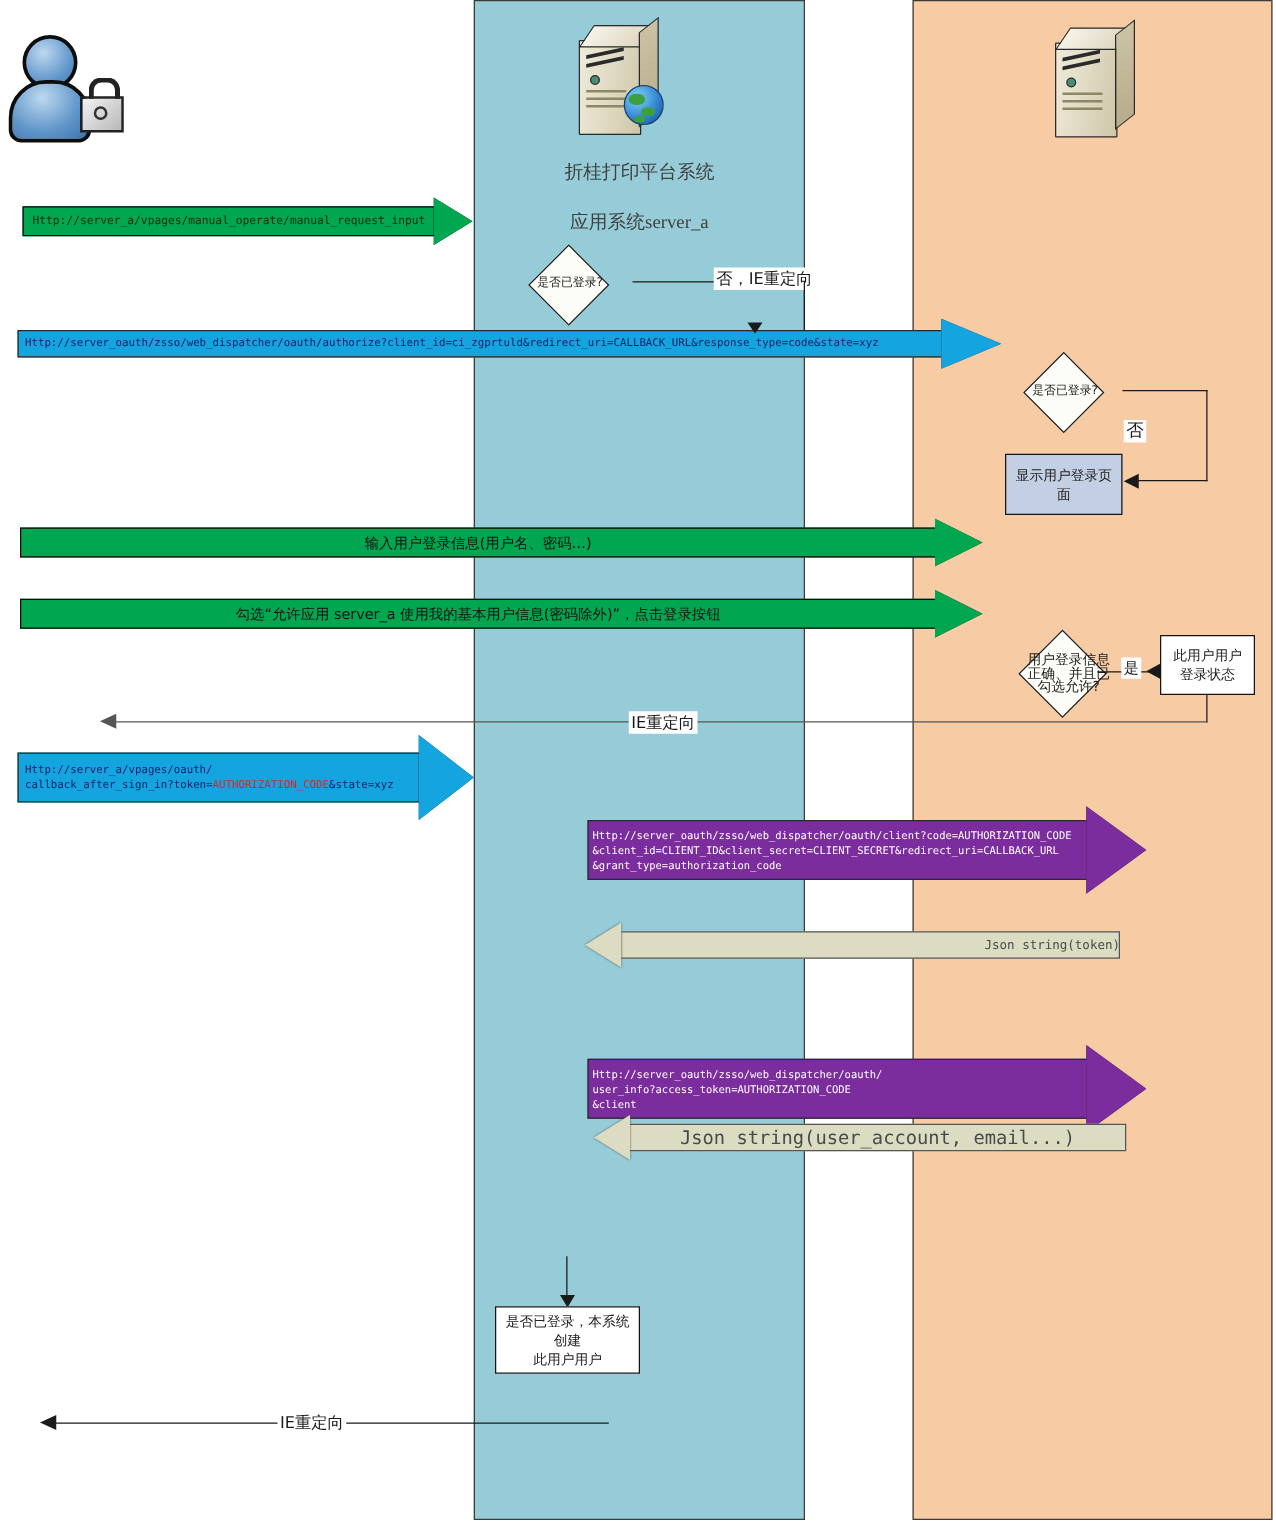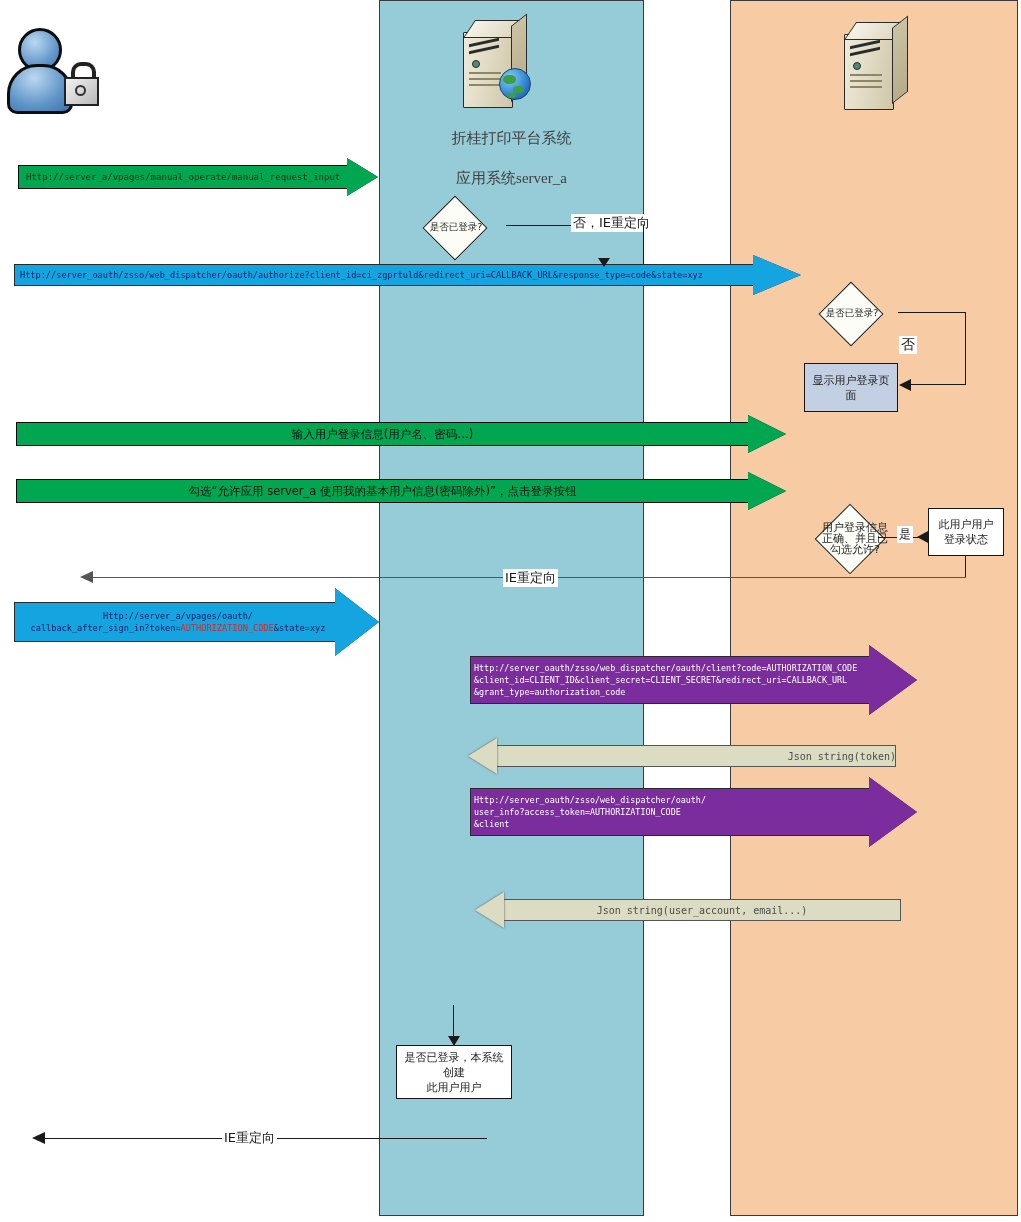--- a/index.html
+++ b/index.html
@@ -197,21 +197,21 @@
   </div>
   <div class="conn" style="left:965px;top:556px;width:1.4px;height:22px;"></div>
 
   <div class="conn-gray" style="left:88px;top:577px;width:878px;height:1.4px;"></div>
   <div class="tri" style="left:80px;top:571px;border-top:6.5px solid transparent;border-bottom:6.5px solid transparent;border-right:13px solid #555;"></div>
   <div class="lbl-box" style="left:503px;top:569px;font-size:13px;">IE重定向</div>
 
   <div class="arrow blue" style="left:14px;top:588px;width:366px;height:68px;">
     <div class="shaft" style="width:322px;height:40px;"></div>
     <div class="head" style="left:321px;border-left:44px solid #14a5e0;border-top:34px solid transparent;border-bottom:34px solid transparent;filter:drop-shadow(0 0 0.6px #2a2a2a);"></div>
-    <div class="txt atext-mono" style="text-align:center;padding-left:6px;width:322px;color:#13216b;font-size:8.6px;line-height:12px;">
+    <div class="txt atext-mono" style="text-align:left;padding-left:6px;width:322px;color:#13216b;font-size:8.6px;line-height:12px;">
       <div>Http://server_a/vpages/oauth/</div>
       <div><span>callback_after_sign_in?token=</span><span style="color:#e81e1e;">AUTHORIZATION_CODE</span><span>&amp;state=xyz</span></div>
     </div>
   </div>
 
   <div class="arrow purple" style="left:470px;top:645px;width:448px;height:70px;">
     <div class="shaft" style="width:400px;height:48px;"></div>
     <div class="head" style="left:399px;border-left:48px solid #7b2d9e;border-top:35px solid transparent;border-bottom:35px solid transparent;filter:drop-shadow(0 0 0.6px #2a2a2a);"></div>
     <div class="txt atext-mono" style="text-align:left;padding-left:4px;width:400px;color:#fff;font-size:8.4px;line-height:12px;">
       <div>Http://server_oauth/zsso/web_dispatcher/oauth/client?code=AUTHORIZATION_CODE</div>
@@ -219,34 +219,34 @@
       <div>&amp;grant_type=authorization_code</div>
     </div>
   </div>
 
   <div class="arrow beige" style="left:468px;top:738px;width:428px;height:36px;">
     <div class="shaft" style="left:28px;width:400px;height:22px;"></div>
     <div class="head" style="left:0;border-right:29px solid #dcdcc3;border-top:18px solid transparent;border-bottom:18px solid transparent;filter:drop-shadow(0 0 0.8px #555);"></div>
     <div class="txt atext-mono" style="color:#4a4a4a;font-size:10px;text-align:right;padding-left:28px;">Json string(token)</div>
   </div>
 
-  <div class="arrow purple" style="left:470px;top:777px;width:448px;height:70px;">
+  <div class="arrow purple" style="left:470px;top:836px;width:448px;height:70px;">
     <div class="shaft" style="width:400px;height:48px;"></div>
     <div class="head" style="left:399px;border-left:48px solid #7b2d9e;border-top:35px solid transparent;border-bottom:35px solid transparent;filter:drop-shadow(0 0 0.6px #2a2a2a);"></div>
     <div class="txt atext-mono" style="text-align:left;padding-left:4px;width:400px;color:#fff;font-size:8.4px;line-height:12px;">
       <div>Http://server_oauth/zsso/web_dispatcher/oauth/</div>
       <div>user_info?access_token=AUTHORIZATION_CODE</div>
       <div>&amp;client</div>
     </div>
   </div>
 
   <div class="arrow beige" style="left:475px;top:892px;width:426px;height:36px;">
     <div class="shaft" style="left:28px;width:398px;height:22px;"></div>
     <div class="head" style="left:0;border-right:29px solid #dcdcc3;border-top:18px solid transparent;border-bottom:18px solid transparent;filter:drop-shadow(0 0 0.8px #555);"></div>
-    <div class="txt atext-mono" style="color:#4a4a4a;font-size:10px;text-align:center;padding-left:28px;">Json string(user_account, email...)</div>
+    <div class="txt atext-mono" style="color:#4a4a4a;font-size:15px;text-align:center;padding-left:28px;">Json string(user_account, email...)</div>
   </div>
 
   <div class="conn" style="left:453px;top:1005px;width:1.4px;height:35px;"></div>
   <div class="tri" style="left:448px;top:1036px;border-left:6px solid transparent;border-right:6px solid transparent;border-top:10px solid #1a1a1a;"></div>
   <div class="pbox white-fill" style="left:396px;top:1045px;width:116px;height:54px;">
     <span style="white-space:pre-line;">是否已登录，本系统创建
 此用户用户</span>
   </div>
 
   <div class="conn" style="left:42px;top:1138px;width:445px;height:1.2px;"></div>

